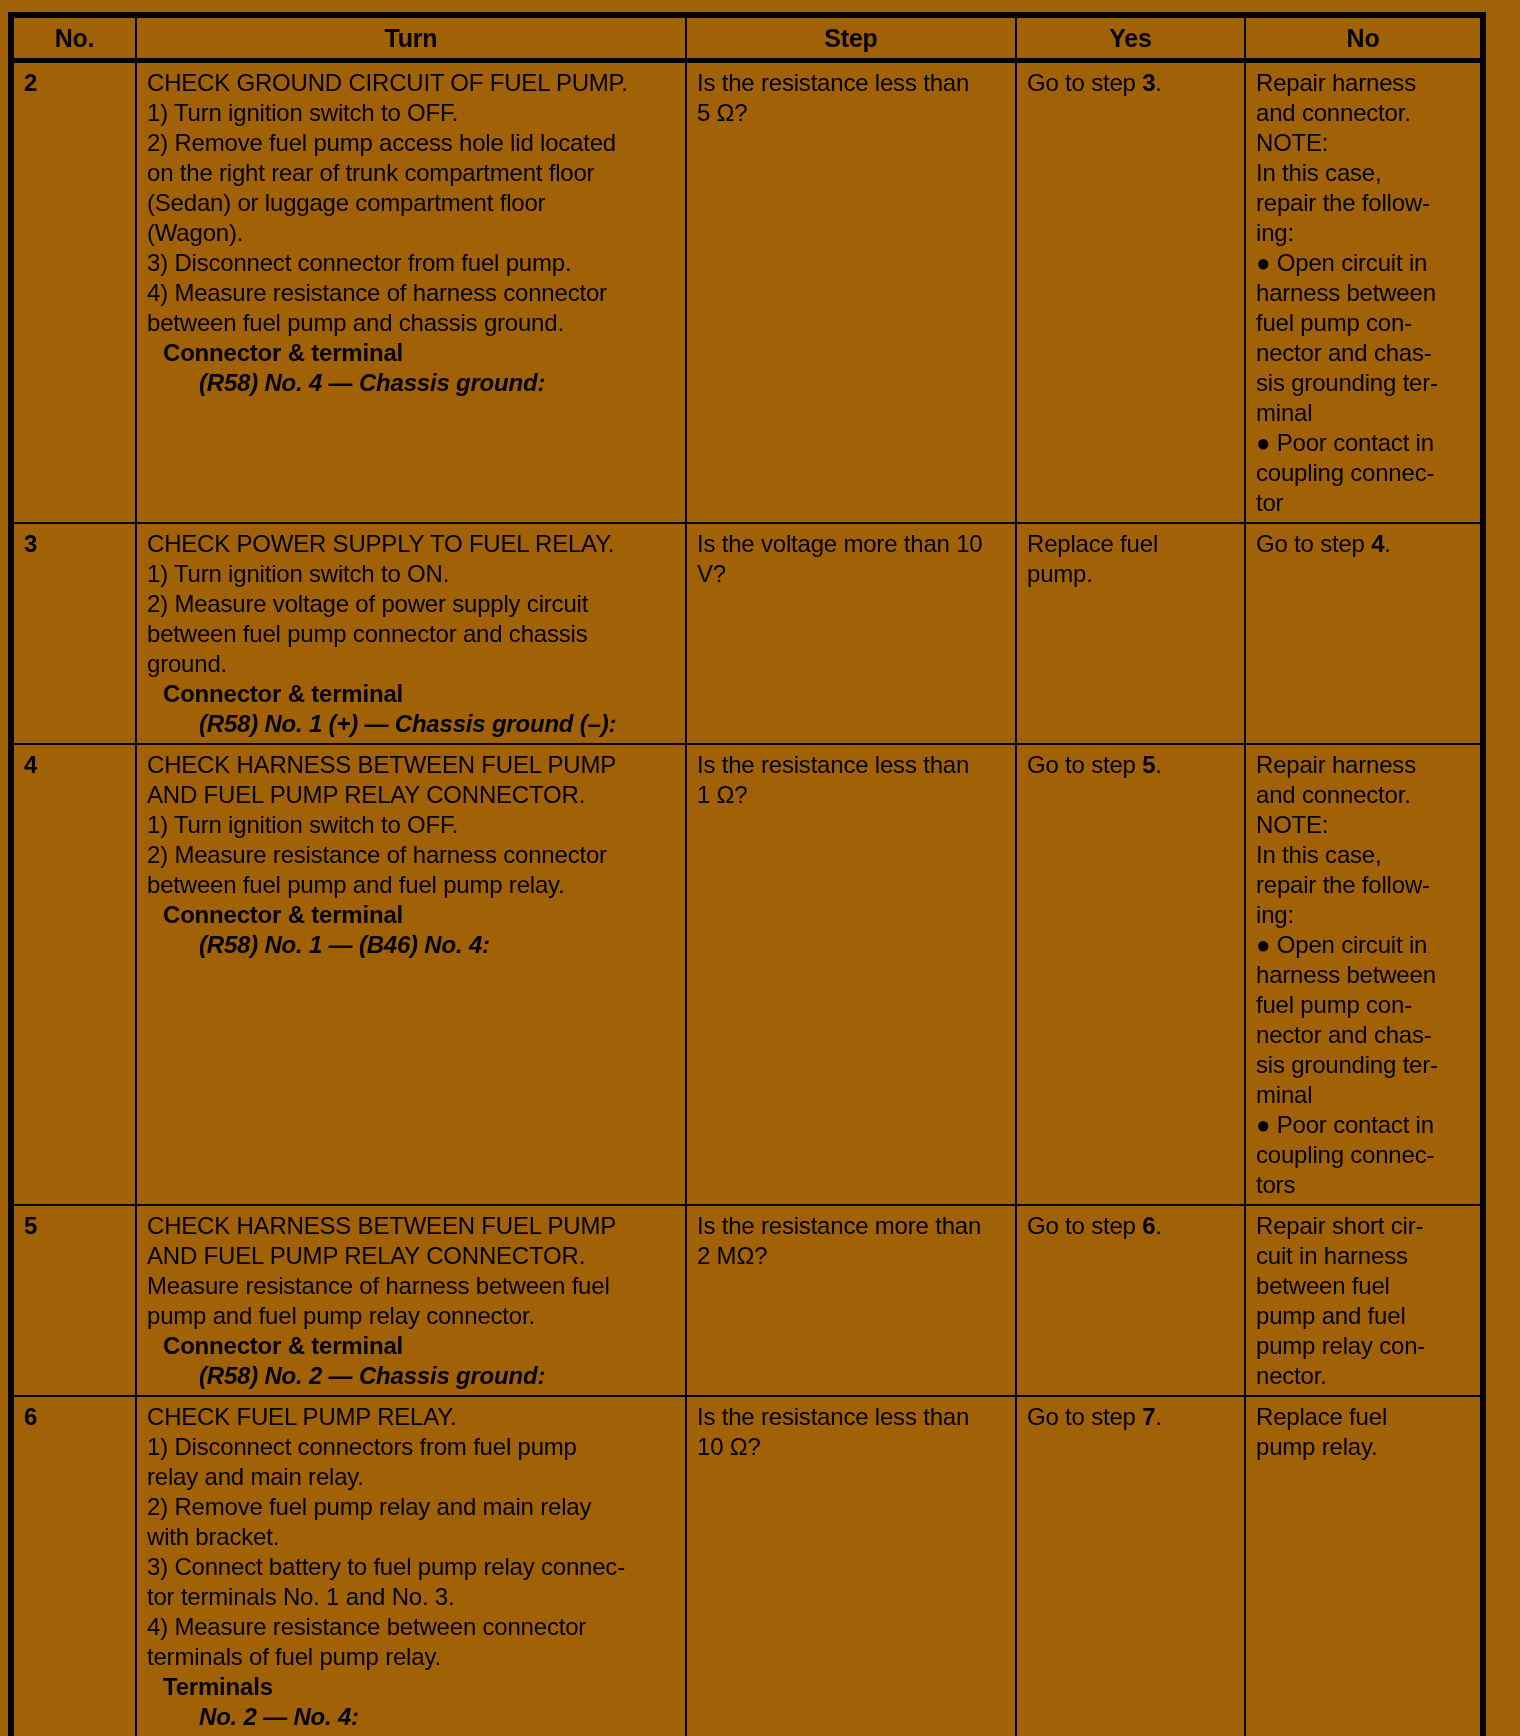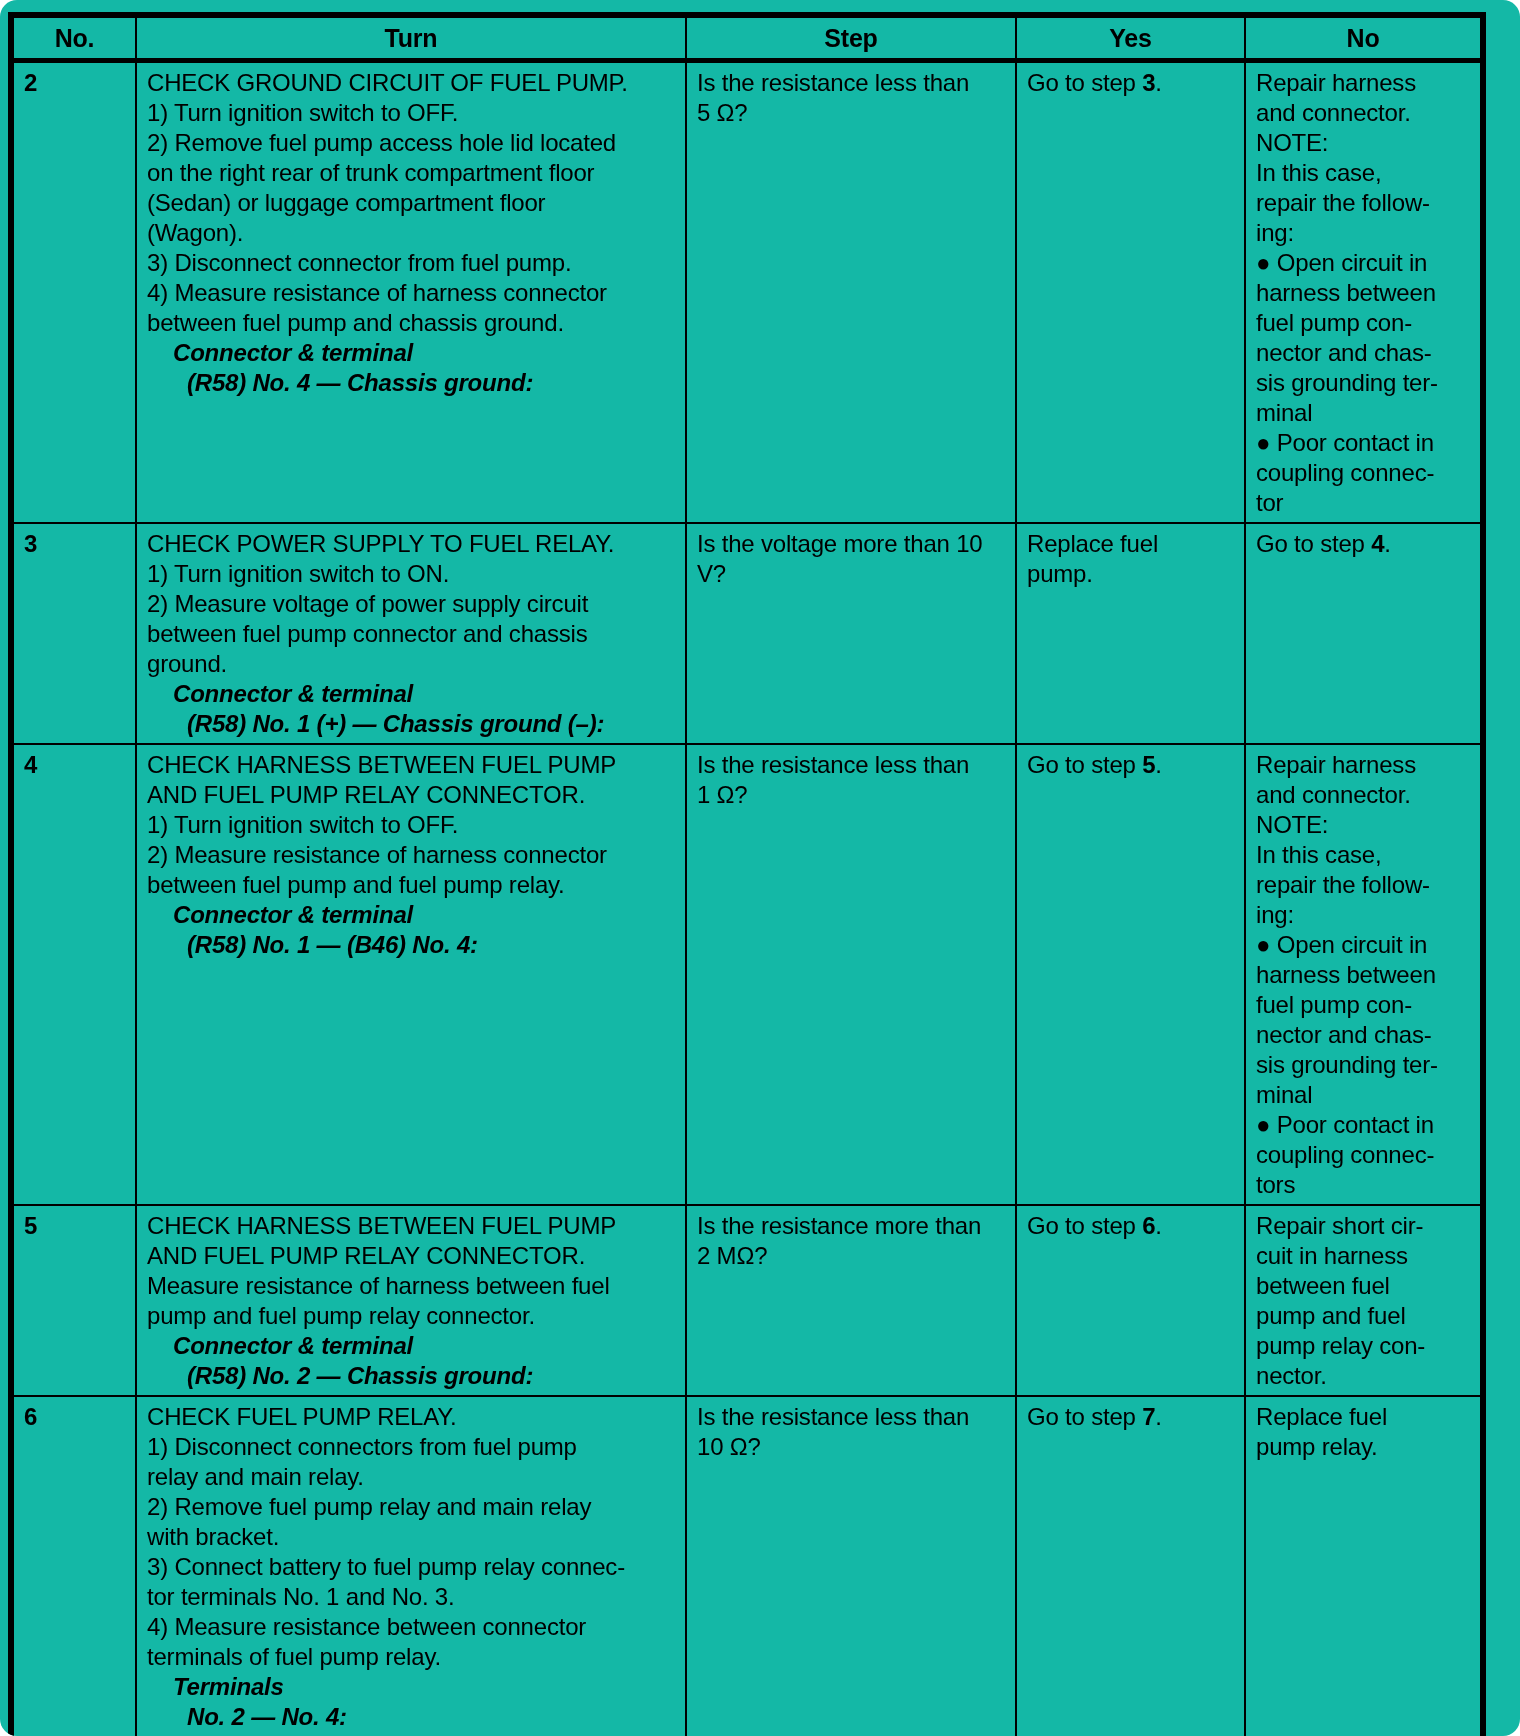--- a/index.html
+++ b/index.html
@@ -6,23 +6,22 @@
     margin: 0;
     padding: 0;
     background: #ffffff;
     font-family: "Liberation Sans", sans-serif;
     color: #000;
   }
   .page {
     position: relative;
     width: 1520px;
     height: 1736px;
-    background: #14b8a6;
+    background: #a16207;
     overflow: hidden;
-    border-radius: 17px;
   }
   table.diag {
     position: absolute;
     left: 8px;
     top: 12px;
     width: 1478px;
     border-collapse: collapse;
     table-layout: fixed;
     border: 6px solid #000;
   }
@@ -52,27 +51,26 @@
   td.step-cell { padding-left: 15px; padding-right: 4px; }
   td.check-cell, td.yes-cell, td.nocol-cell { padding-left: 9px; padding-right: 4px; }
   p.cellp {
     margin: 0;
     white-space: pre-line;
   }
   p.p-title { font-weight: normal; }
   p.p-plain { font-weight: normal; }
   p.p-ct1 {
     font-weight: bold;
+    margin-left: 16px;
+  }
+  p.p-ct2 {
+    font-weight: bold;
     font-style: italic;
-    margin-left: 26px;
-  }
-  p.p-ct2 {
-    font-weight: bold;
-    font-style: italic;
-    margin-left: 40px;
+    margin-left: 52px;
   }
   b { font-weight: bold; }
 </style>
 </head>
 <body>
 
 <div class="page">
   <table class="diag">
     <colgroup>
       <col style="width:125px">

